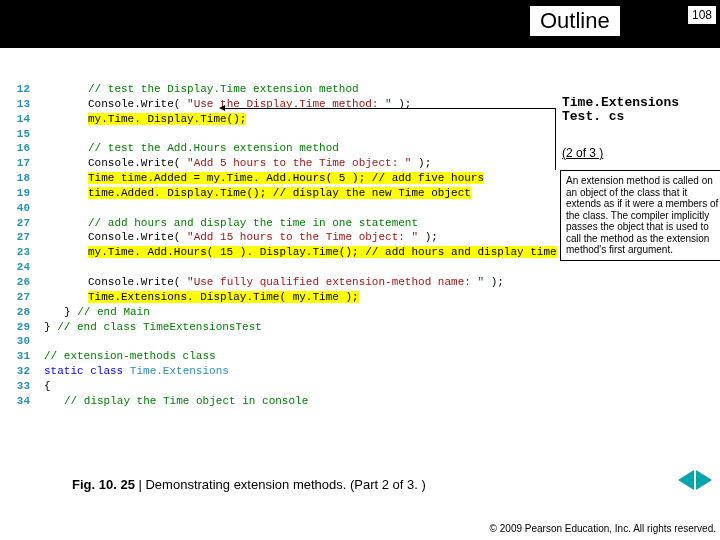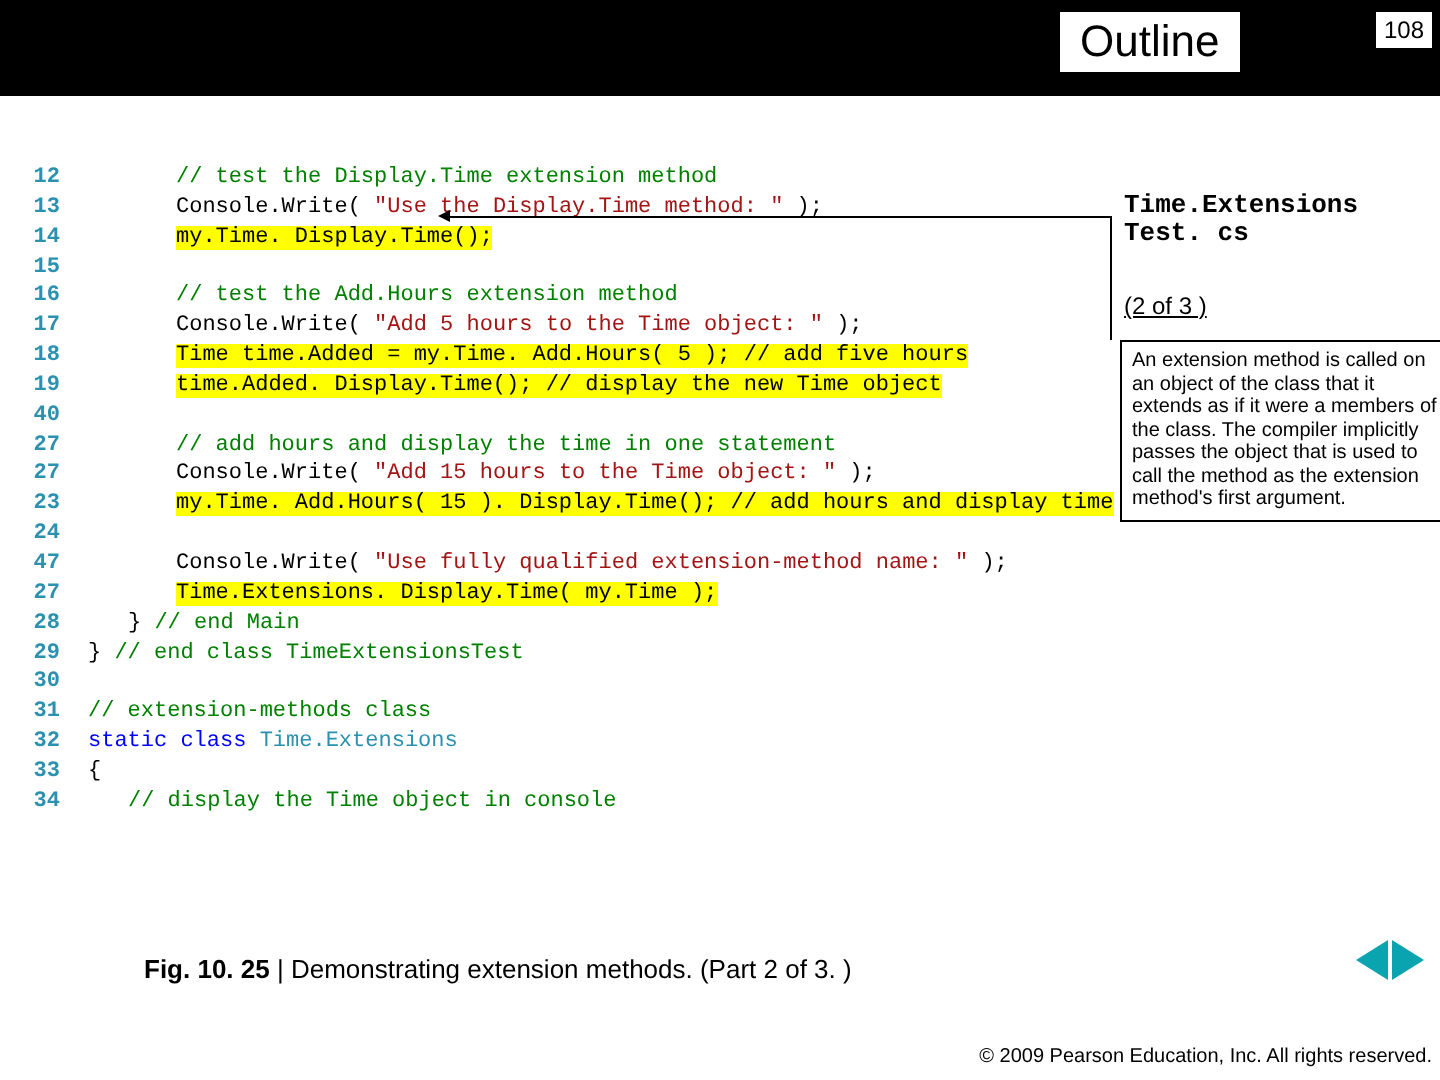--- a/index.html
+++ b/index.html
@@ -158,21 +158,21 @@
     <div class="code-line"><span class="ln">15</span><span style="padding-left: 48px;"></span></div>
     <div class="code-line"><span class="ln">16</span><span style="padding-left: 48px;"><span class="cm">// test the Add.Hours extension method</span></span></div>
     <div class="code-line"><span class="ln">17</span><span style="padding-left: 48px;"><span>Console.Write( </span><span class="str">"Add 5 hours to the Time object: "</span><span> );</span></span></div>
     <div class="code-line"><span class="ln">18</span><span style="padding-left: 48px;"><span class="hl">Time time.Added = my.Time. Add.Hours( 5 ); // add five hours</span></span></div>
     <div class="code-line"><span class="ln">19</span><span style="padding-left: 48px;"><span class="hl">time.Added. Display.Time(); // display the new Time object</span></span></div>
     <div class="code-line"><span class="ln">40</span><span style="padding-left: 48px;"></span></div>
     <div class="code-line"><span class="ln">27</span><span style="padding-left: 48px;"><span class="cm">// add hours and display the time in one statement</span></span></div>
     <div class="code-line"><span class="ln">27</span><span style="padding-left: 48px;"><span>Console.Write( </span><span class="str">"Add 15 hours to the Time object: "</span><span> );</span></span></div>
     <div class="code-line"><span class="ln">23</span><span style="padding-left: 48px;"><span class="hl">my.Time. Add.Hours( 15 ). Display.Time(); // add hours and display time</span></span></div>
     <div class="code-line"><span class="ln">24</span><span style="padding-left: 48px;"></span></div>
-    <div class="code-line"><span class="ln">47</span><span style="padding-left: 48px;"><span>Console.Write( </span><span class="str">"Use fully qualified extension-method name: "</span><span> );</span></span></div>
+    <div class="code-line"><span class="ln">26</span><span style="padding-left: 48px;"><span>Console.Write( </span><span class="str">"Use fully qualified extension-method name: "</span><span> );</span></span></div>
     <div class="code-line"><span class="ln">27</span><span style="padding-left: 48px;"><span class="hl">Time.Extensions. Display.Time( my.Time );</span></span></div>
     <div class="code-line"><span class="ln">28</span><span style="padding-left: 24px;"><span>} </span><span class="cm">// end Main</span></span></div>
     <div class="code-line"><span class="ln">29</span><span style="padding-left: 4px;"><span>} </span><span class="cm">// end class TimeExtensionsTest</span></span></div>
     <div class="code-line"><span class="ln">30</span><span style="padding-left: 4px;"></span></div>
     <div class="code-line"><span class="ln">31</span><span style="padding-left: 4px;"><span class="cm">// extension-methods class</span></span></div>
     <div class="code-line"><span class="ln">32</span><span style="padding-left: 4px;"><span class="kw">static class</span><span> </span><span class="typ">Time.Extensions</span></span></div>
     <div class="code-line"><span class="ln">33</span><span style="padding-left: 4px;"><span>{</span></span></div>
     <div class="code-line"><span class="ln">34</span><span style="padding-left: 24px;"><span class="cm">// display the Time object in console</span></span></div>
   </div>
 

